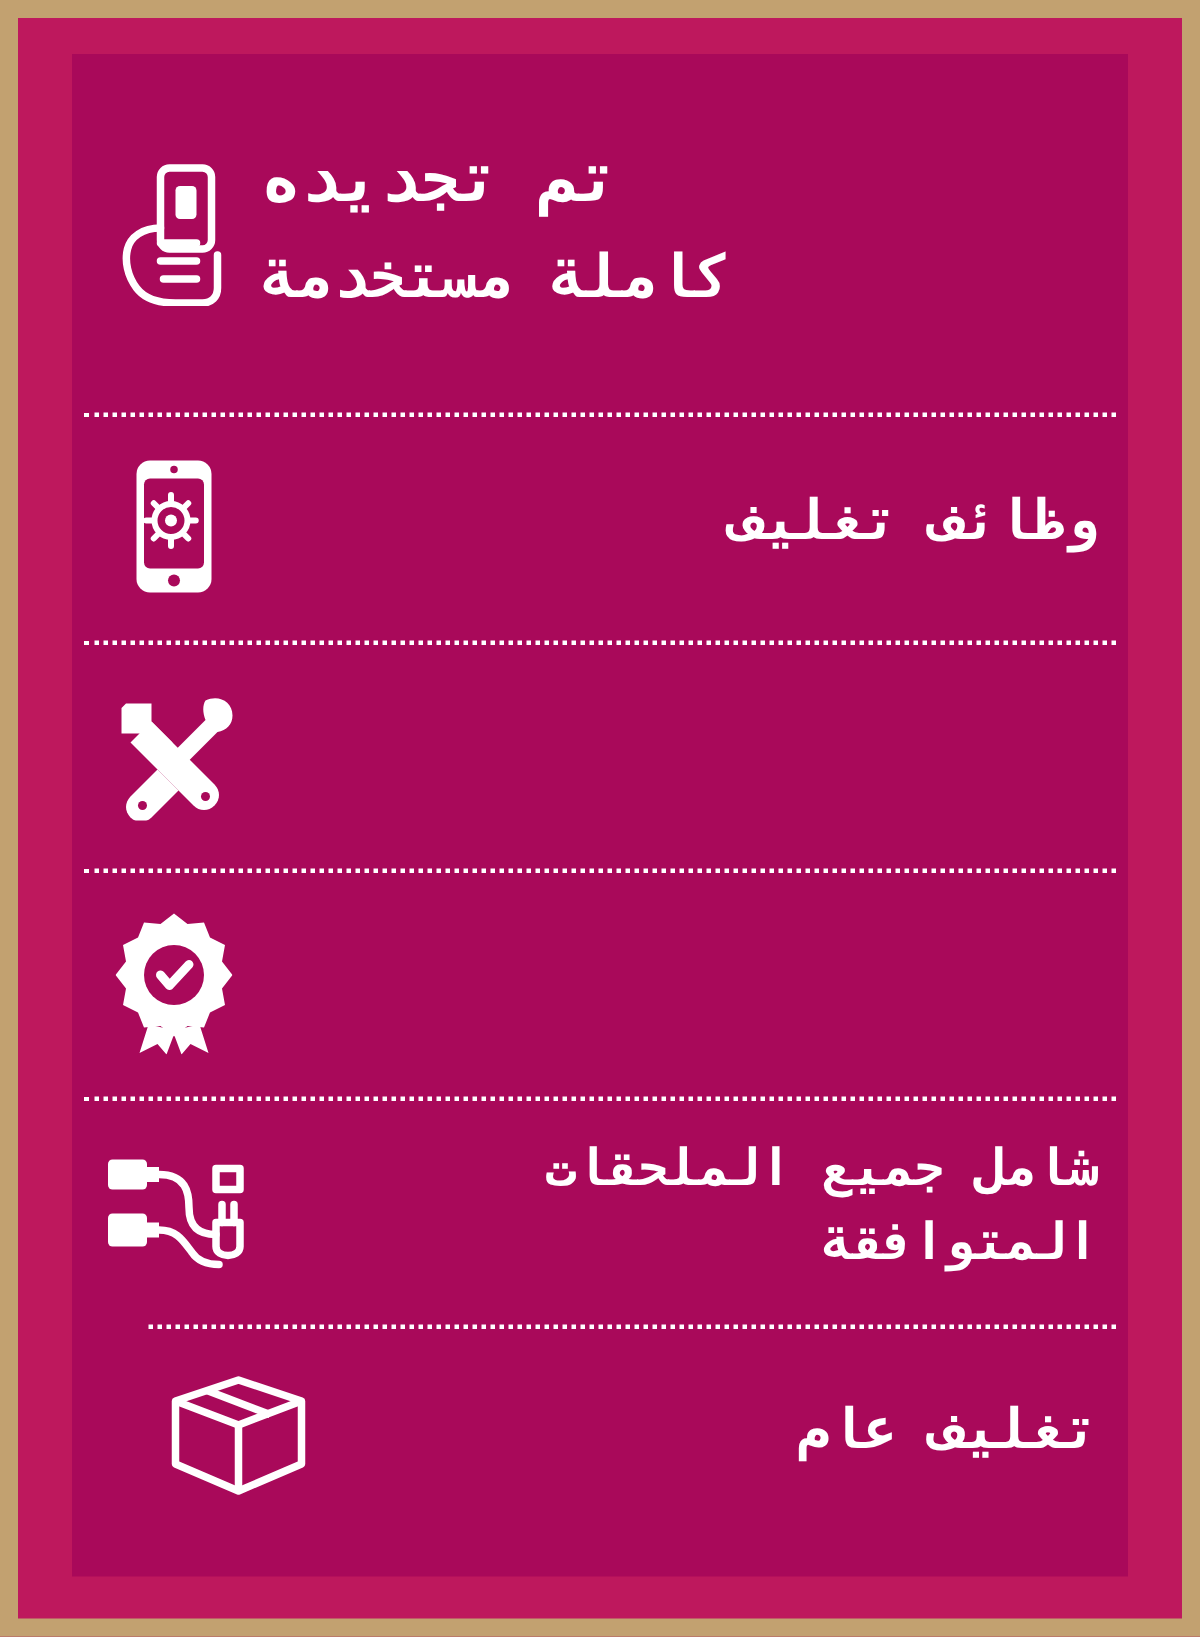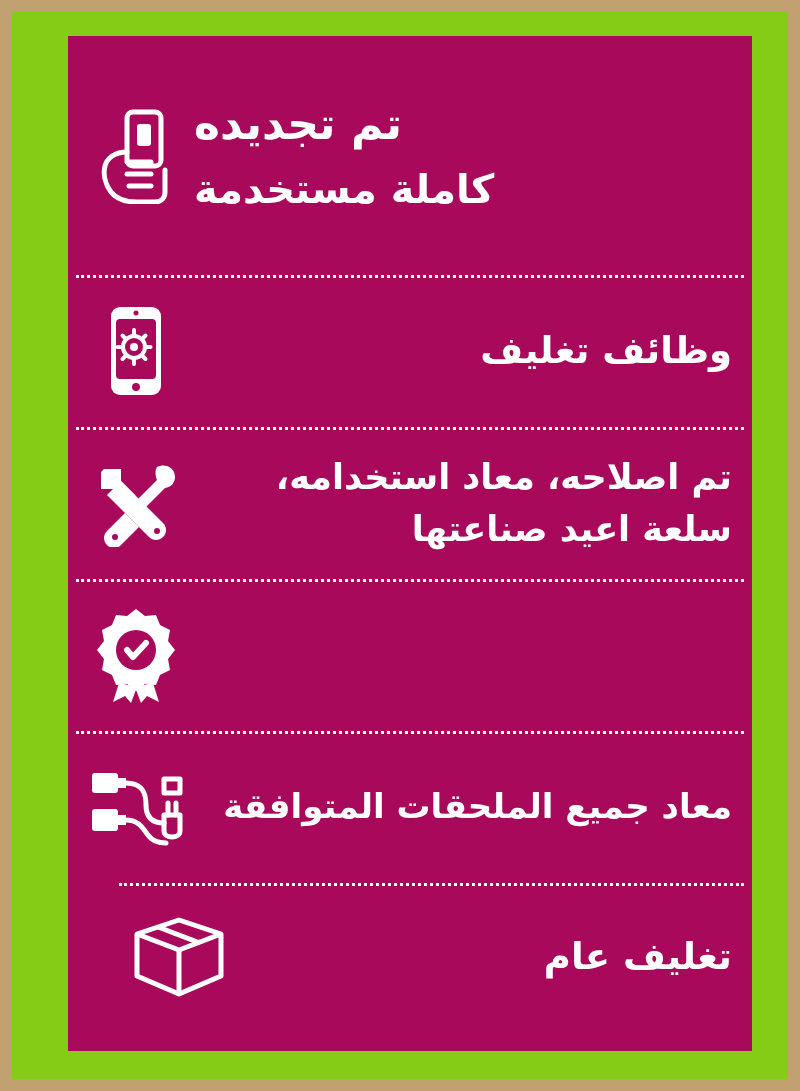--- a/index.html
+++ b/index.html
@@ -19,24 +19,25 @@
     top: 0;
     width: 800px;
     height: 1091px;
     background: #c2a170;
     box-sizing: border-box;
     padding: 12px;
   }
   .white-frame {
     width: 100%;
     height: 100%;
-    background: #84cc16;
-    box-sizing: border-box;
-    padding: 24px 36px 28px 56px;
-    display: flex;
+    background: #be185d;
+    box-sizing: border-box;
+    padding: 24px 36px 28px 36px;
+    display: flex;
+    font-family: Liberation Mono, monospace;
   }
   .panel {
     flex: 1 1 auto;
     background: #a9095a;
     display: flex;
     flex-direction: column;
     box-sizing: border-box;
   }
   .row {
     display: flex;
@@ -158,21 +159,20 @@
         <div class="icon-cell">
           <svg width="90" height="88" viewBox="0 0 90 88" fill="none" xmlns="http://www.w3.org/2000/svg">
             <path d="M13 10 L30 10 L30 22 L44 36 L36 44 L22 30 L10 30 L10 13 Z" fill="#ffffff"></path>
             <path d="M30 22 L72 64 C76 68 76 74 72 78 C68 82 62 82 58 78 L16 36" fill="#ffffff"></path>
             <path d="M66 8 C74 4 84 8 84 18 C84 24 80 28 74 29 L44 59 L36 51 L66 21 C64 16 64 11 66 8 Z" fill="#ffffff"></path>
             <path d="M34 54 L16 72 C12 76 12 82 16 86 C20 90 26 90 30 86 L48 68" fill="#ffffff"></path>
             <circle cx="66" cy="72" r="3" fill="#a9095a"></circle>
             <circle cx="24" cy="78" r="3" fill="#a9095a"></circle>
           </svg>
         </div>
-        <div class="text-cell">تم اصلاحه، معاد استخدامه، سلعة اعيد صناعتها</div>
       </div>
 
       <div class="row row-4">
         <div class="icon-cell">
           <svg width="78" height="96" viewBox="0 0 78 96" fill="none" xmlns="http://www.w3.org/2000/svg">
             <path d="M39 2 L48 9 L59 8 L63 18 L73 23 L71 34 L78 43 L71 52 L73 63 L63 68 L59 78 L48 77 L39 84 L30 77 L19 78 L15 68 L5 63 L7 52 L0 43 L7 34 L5 23 L15 18 L19 8 L30 9 Z" fill="#ffffff"></path>
             <circle cx="39" cy="43" r="20" fill="#a9095a"></circle>
             <path d="M30 43 L36 50 L49 36" stroke="#ffffff" stroke-width="6" fill="none" stroke-linecap="round" stroke-linejoin="round"></path>
             <path d="M22 76 L16 95 L28 89 L34 96 L40 80 Z" fill="#ffffff"></path>
             <path d="M56 76 L62 95 L50 89 L44 96 L38 80 Z" fill="#ffffff"></path>
@@ -187,21 +187,21 @@
             <rect x="30" y="13" width="8" height="10" fill="#ffffff"></rect>
             <path d="M38 18 C56 18 58 30 58 40 C58 54 66 58 76 58" stroke="#ffffff" stroke-width="5" fill="none" stroke-linecap="round"></path>
             <rect x="4" y="44" width="26" height="22" rx="3" fill="#ffffff"></rect>
             <rect x="30" y="50" width="8" height="10" fill="#ffffff"></rect>
             <path d="M38 55 C50 55 54 62 60 70 C64 76 70 78 78 78" stroke="#ffffff" stroke-width="5" fill="none" stroke-linecap="round"></path>
             <path d="M76 50 L76 66 C76 70 80 72 84 72 C88 72 92 70 92 66 L92 50 Z" stroke="#ffffff" stroke-width="5" fill="none" stroke-linejoin="round"></path>
             <path d="M80 50 L80 38 M88 50 L88 38" stroke="#ffffff" stroke-width="5" stroke-linecap="round"></path>
             <path d="M76 14 L92 14 L92 28 L76 28 Z" stroke="#ffffff" stroke-width="5" fill="none" stroke-linejoin="round"></path>
           </svg>
         </div>
-        <div class="text-cell">معاد جميع الملحقات المتوافقة</div>
+        <div class="text-cell">شامل جميع الملحقات المتوافقة</div>
       </div>
 
       <div class="row row-6">
         <div class="icon-cell">
           <svg width="96" height="86" viewBox="0 0 96 86" fill="none" xmlns="http://www.w3.org/2000/svg">
             <path d="M48 6 L90 20 L90 62 L48 80 L6 62 L6 20 Z" stroke="#ffffff" stroke-width="5" fill="none" stroke-linejoin="round"></path>
             <path d="M6 20 L48 36 L90 20" stroke="#ffffff" stroke-width="5" fill="none" stroke-linejoin="round"></path>
             <path d="M48 36 L48 80" stroke="#ffffff" stroke-width="5" fill="none"></path>
             <path d="M27 13 L69 29" stroke="#ffffff" stroke-width="5" fill="none"></path>
           </svg>

